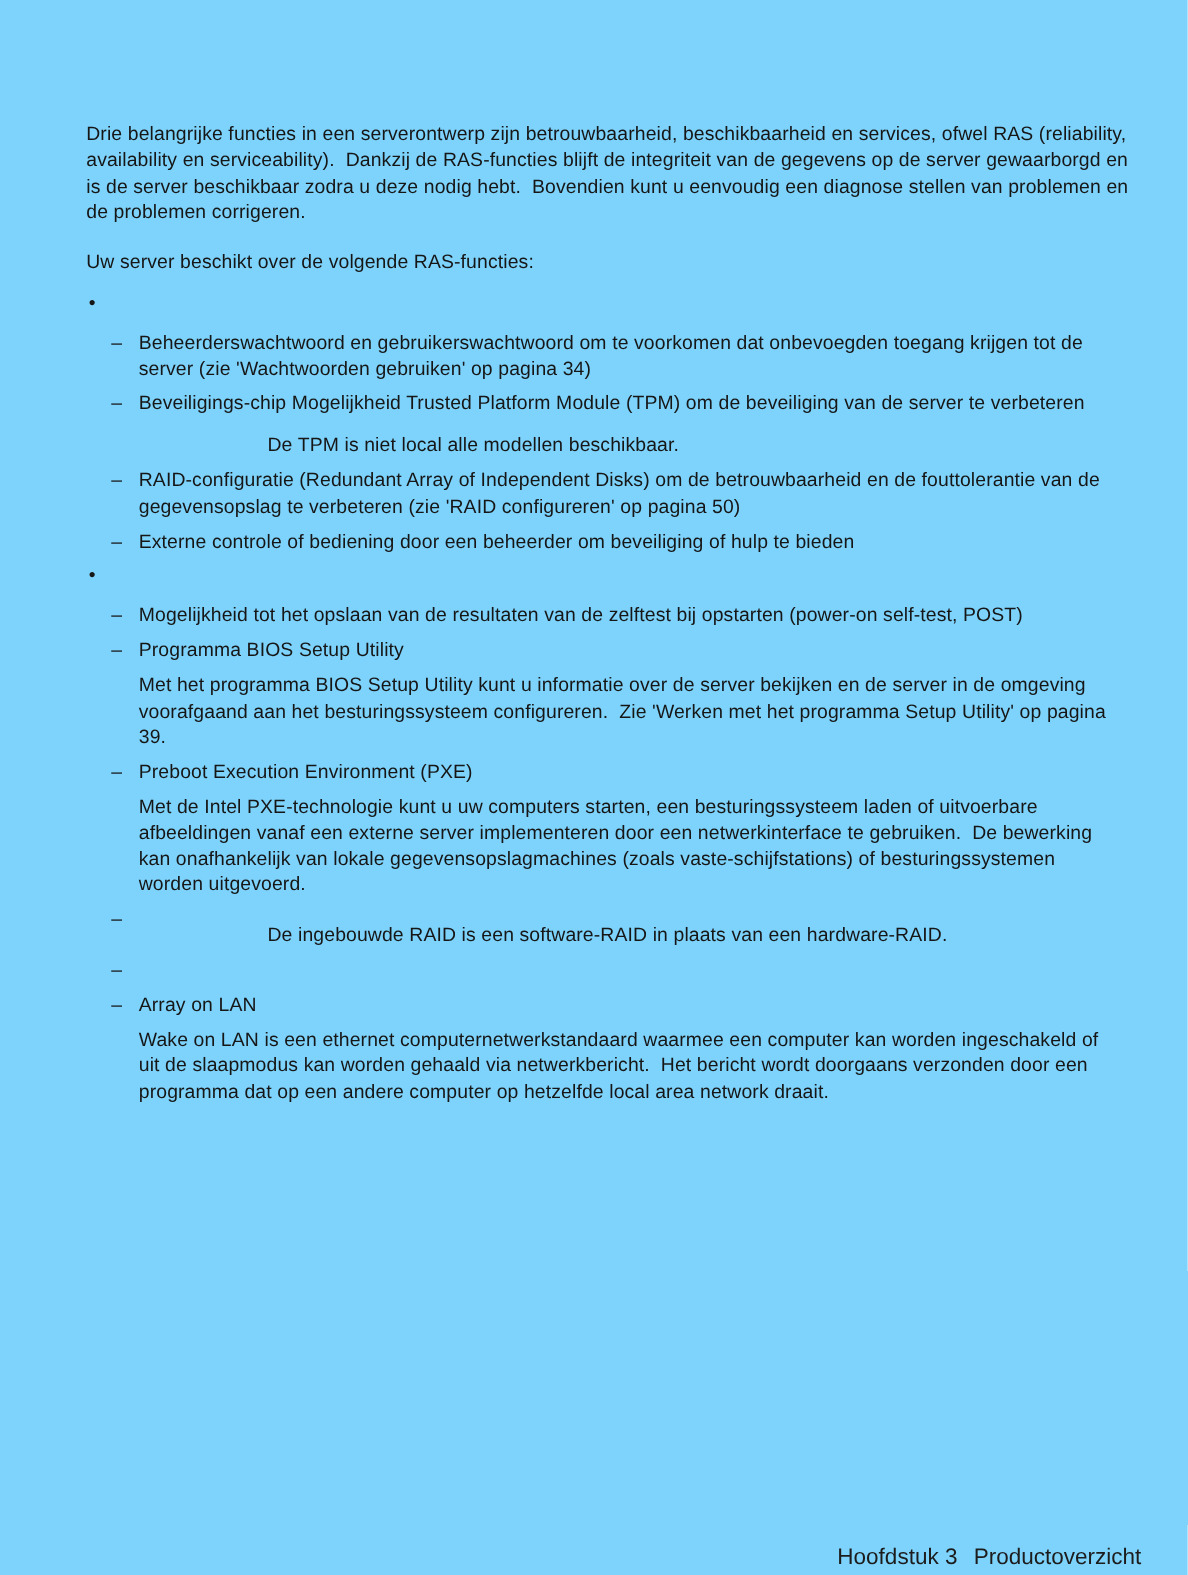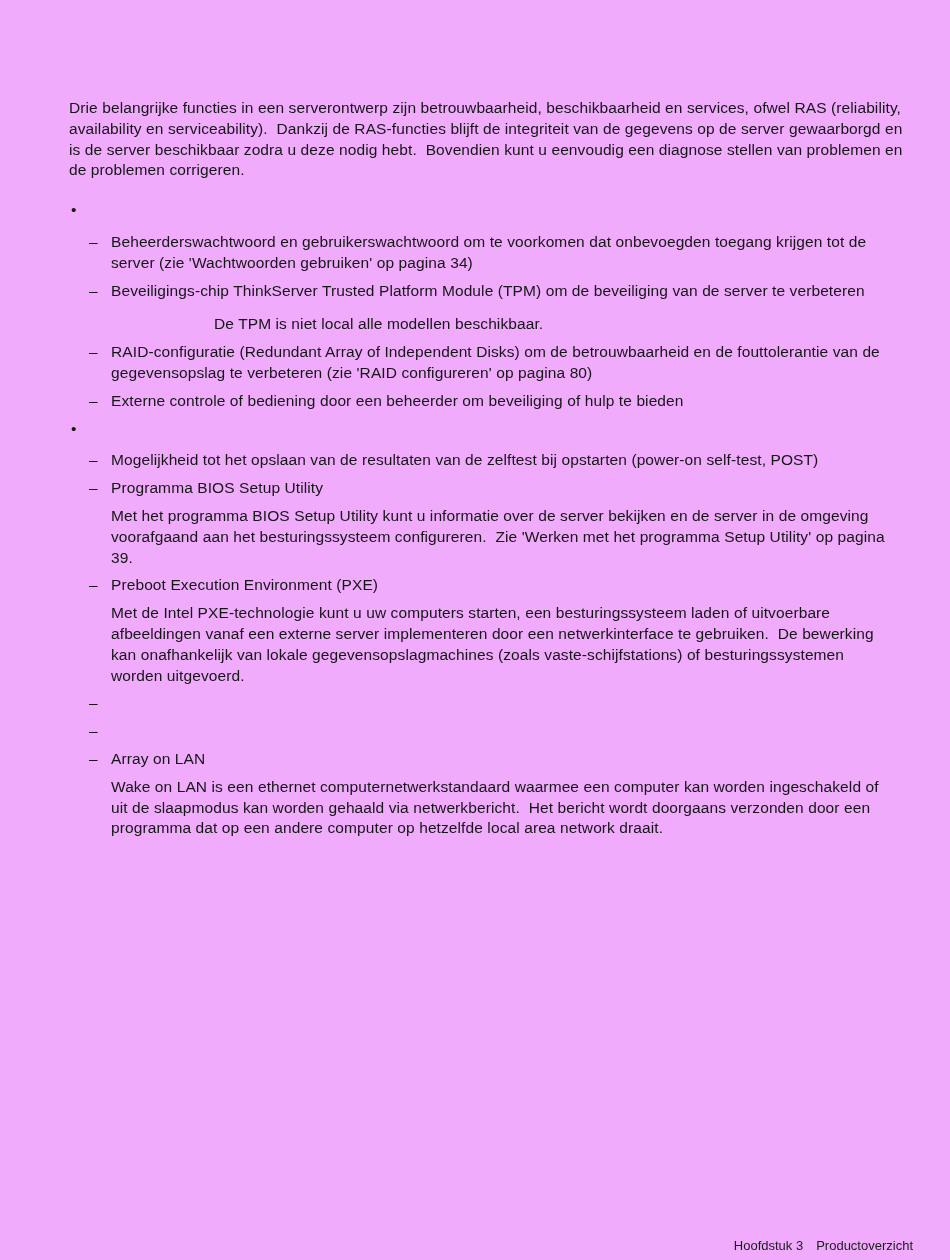--- a/index.html
+++ b/index.html
@@ -11,21 +11,21 @@
     width: 950px;
     height: 1260px;
     position: relative;
     font-family: "Liberation Sans", sans-serif;
     color: #161616;
     overflow: hidden;
   }
   .page {
     position: absolute;
     inset: 0;
-    background: #f0abfc;
+    background: #7dd3fc;
   }
   .content {
     position: absolute;
     left: 69px;
     top: 98px;
     width: 835px;
     font-size: 15.5px;
     line-height: 20.8px;
     letter-spacing: 0.1px;
   }
@@ -69,55 +69,56 @@
     white-space: pre-wrap;
   }
   .note-line {
     margin: 13px 0 0 103px;
     white-space: pre-wrap;
   }
   .footer {
     position: absolute;
     top: 1237px;
     right: 37px;
-    font-size: 13px;
+    font-size: 18px;
     line-height: 17px;
     color: #1c1c1c;
     white-space: nowrap;
   }
   .footer .chapter {
     margin-right: 13px;
   }
 </style>
 </head>
 <body>
 
 <div class="page">
   <div class="content">
     <p class="main-para">Drie belangrijke functies in een serverontwerp zijn betrouwbaarheid, beschikbaarheid en services, ofwel RAS (reliability, availability en serviceability).  Dankzij de RAS-functies blijft de integriteit van de gegevens op de server gewaarborgd en is de server beschikbaar zodra u deze nodig hebt.  Bovendien kunt u eenvoudig een diagnose stellen van problemen en de problemen corrigeren.</p>
+    <p class="intro-line">Uw server beschikt over de volgende RAS-functies:</p>
     <div id="ras-feature-list">
         <div class="bullet-group">
           <div class="bullet-marker-line"><span class="bullet-glyph">•</span></div>
           <div class="sub-item">
             <span class="dash-glyph">–</span>
             <div class="sub-body">
               <div class="sub-text">Beheerderswachtwoord en gebruikerswachtwoord om te voorkomen dat onbevoegden toegang krijgen tot de server (zie 'Wachtwoorden gebruiken' op pagina 34)</div>
             </div>
           </div>
           <div class="sub-item">
             <span class="dash-glyph">–</span>
             <div class="sub-body">
-              <div class="sub-text">Beveiligings-chip ThinkServer Trusted Platform Module (TPM) om de beveiliging van de server te verbeteren</div>
+              <div class="sub-text">Beveiligings-chip Mogelijkheid Trusted Platform Module (TPM) om de beveiliging van de server te verbeteren</div>
               <div class="note-line">De TPM is niet local alle modellen beschikbaar.</div>
             </div>
           </div>
           <div class="sub-item">
             <span class="dash-glyph">–</span>
             <div class="sub-body">
-              <div class="sub-text">RAID-configuratie (Redundant Array of Independent Disks) om de betrouwbaarheid en de fouttolerantie van de gegevensopslag te verbeteren (zie 'RAID configureren' op pagina 80)</div>
+              <div class="sub-text">RAID-configuratie (Redundant Array of Independent Disks) om de betrouwbaarheid en de fouttolerantie van de gegevensopslag te verbeteren (zie 'RAID configureren' op pagina 50)</div>
             </div>
           </div>
           <div class="sub-item">
             <span class="dash-glyph">–</span>
             <div class="sub-body">
               <div class="sub-text">Externe controle of bediening door een beheerder om beveiliging of hulp te bieden</div>
             </div>
           </div>
         </div>
         <div class="bullet-group">
@@ -138,20 +139,21 @@
           <div class="sub-item">
             <span class="dash-glyph">–</span>
             <div class="sub-body">
               <div class="sub-text">Preboot Execution Environment (PXE)</div>
               <p class="sub-para">Met de Intel PXE-technologie kunt u uw computers starten, een besturingssysteem laden of uitvoerbare afbeeldingen vanaf een externe server implementeren door een netwerkinterface te gebruiken.  De bewerking kan onafhankelijk van lokale gegevensopslagmachines (zoals vaste-schijfstations) of besturingssystemen worden uitgevoerd.</p>
             </div>
           </div>
           <div class="sub-item">
             <span class="dash-glyph">–</span>
             <div class="sub-body">
+              <div class="note-line">De ingebouwde RAID is een software-RAID in plaats van een hardware-RAID.</div>
             </div>
           </div>
           <div class="sub-item">
             <span class="dash-glyph">–</span>
             <div class="sub-body">
             </div>
           </div>
           <div class="sub-item">
             <span class="dash-glyph">–</span>
             <div class="sub-body">

